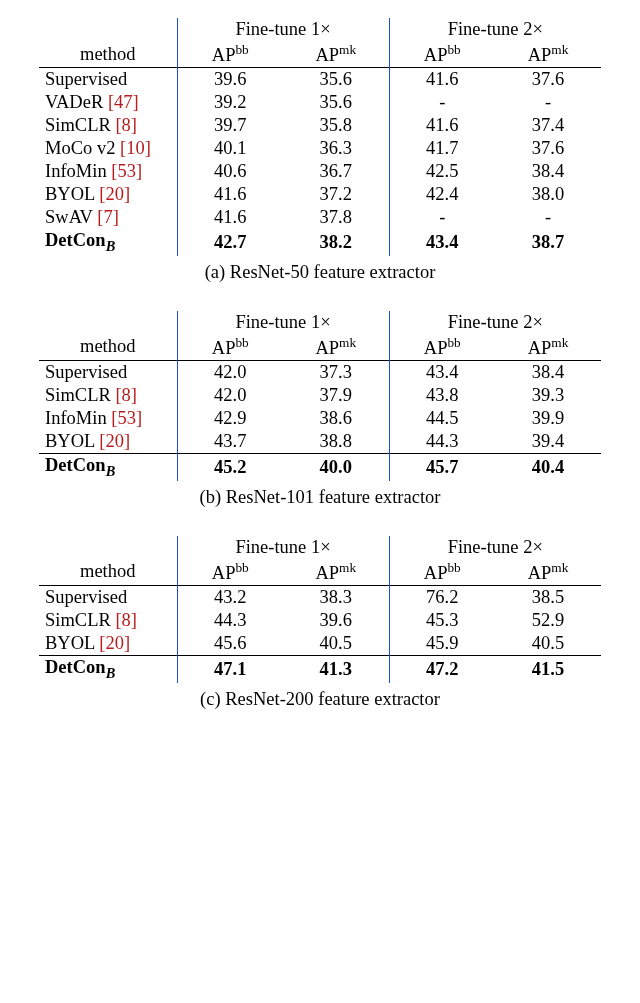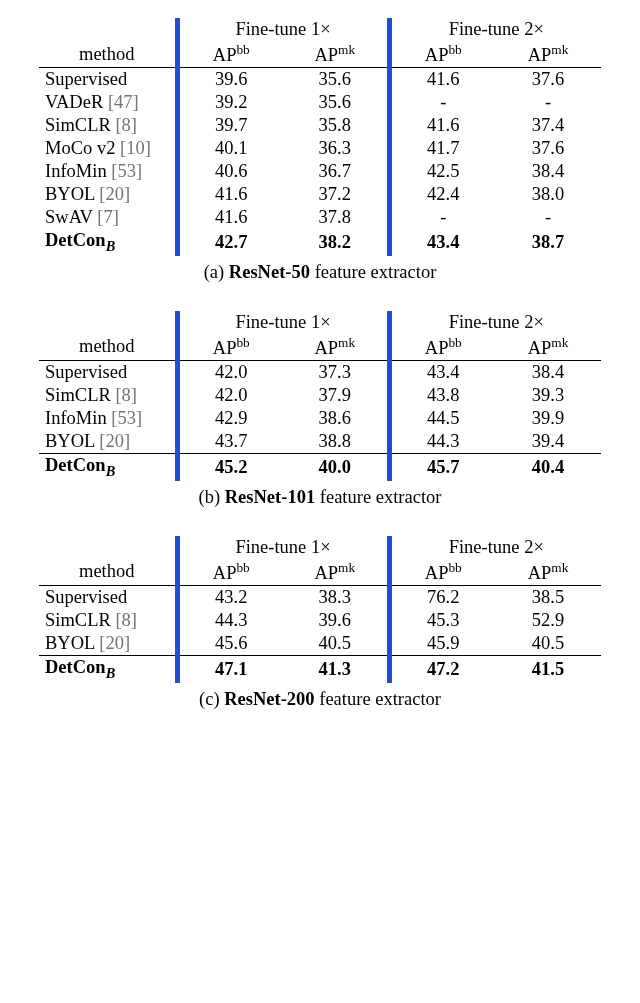--- a/index.html
+++ b/index.html
@@ -8,28 +8,28 @@
     margin: 0;
     padding: 18px 12px;
     width: 640px;
     box-sizing: border-box;
     color: #000;
   }
   .table-block { margin-bottom: 28px; }
   table { border-collapse: collapse; margin: 0 auto; }
   td, th { padding: 1px 0; text-align: center; font-weight: normal; }
   .method-col { text-align: left; padding-left: 6px; padding-right: 6px; white-space: nowrap; }
-  .vline-r { border-right: 5px solid #1d4ed8; margin-top: 8px; }
+  .vline-r { border-right: 1px solid #1d4ed8; margin-top: 8px; }
   .midrule td { border-top: 1px solid #000; }
   .bold { font-weight: bold; }
   .sup { vertical-align: super; font-size: 0.72em; text-align: right; }
   .sub { vertical-align: sub; font-size: 0.78em; font-style: italic; }
-  a.cite { color: #737373; text-decoration: none; }
+  a.cite { color: #b91c1c; text-decoration: none; }
   .caption { text-align: center; margin-top: 6px; font-size: 18.5px; }
-  .caption .bold { font-weight: bold; }
+  .caption .bold { font-weight: normal; }
 </style>
 </head>
 <body>
 
 <div id="root">
     <div class="table-block">
       <table>
         <colgroup>
           <col style="width:138px">
           <col style="width:106px">

